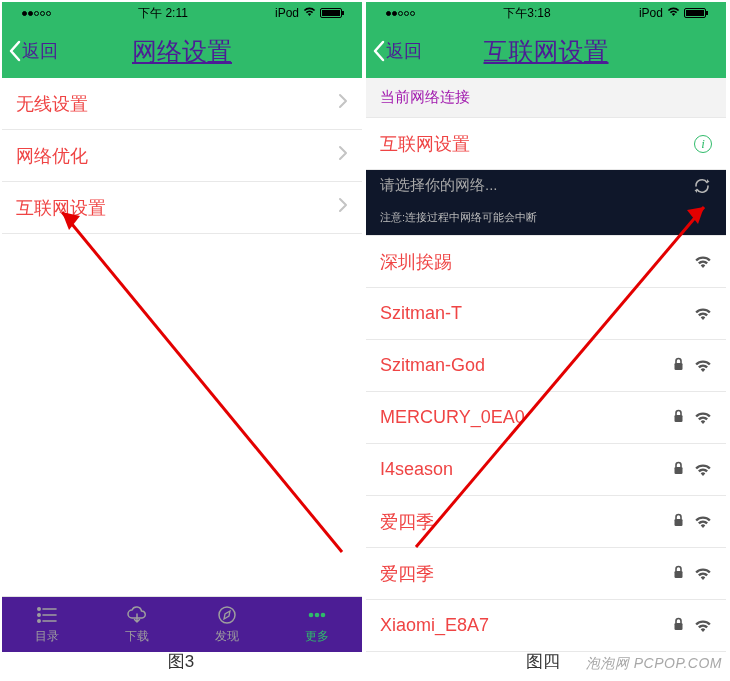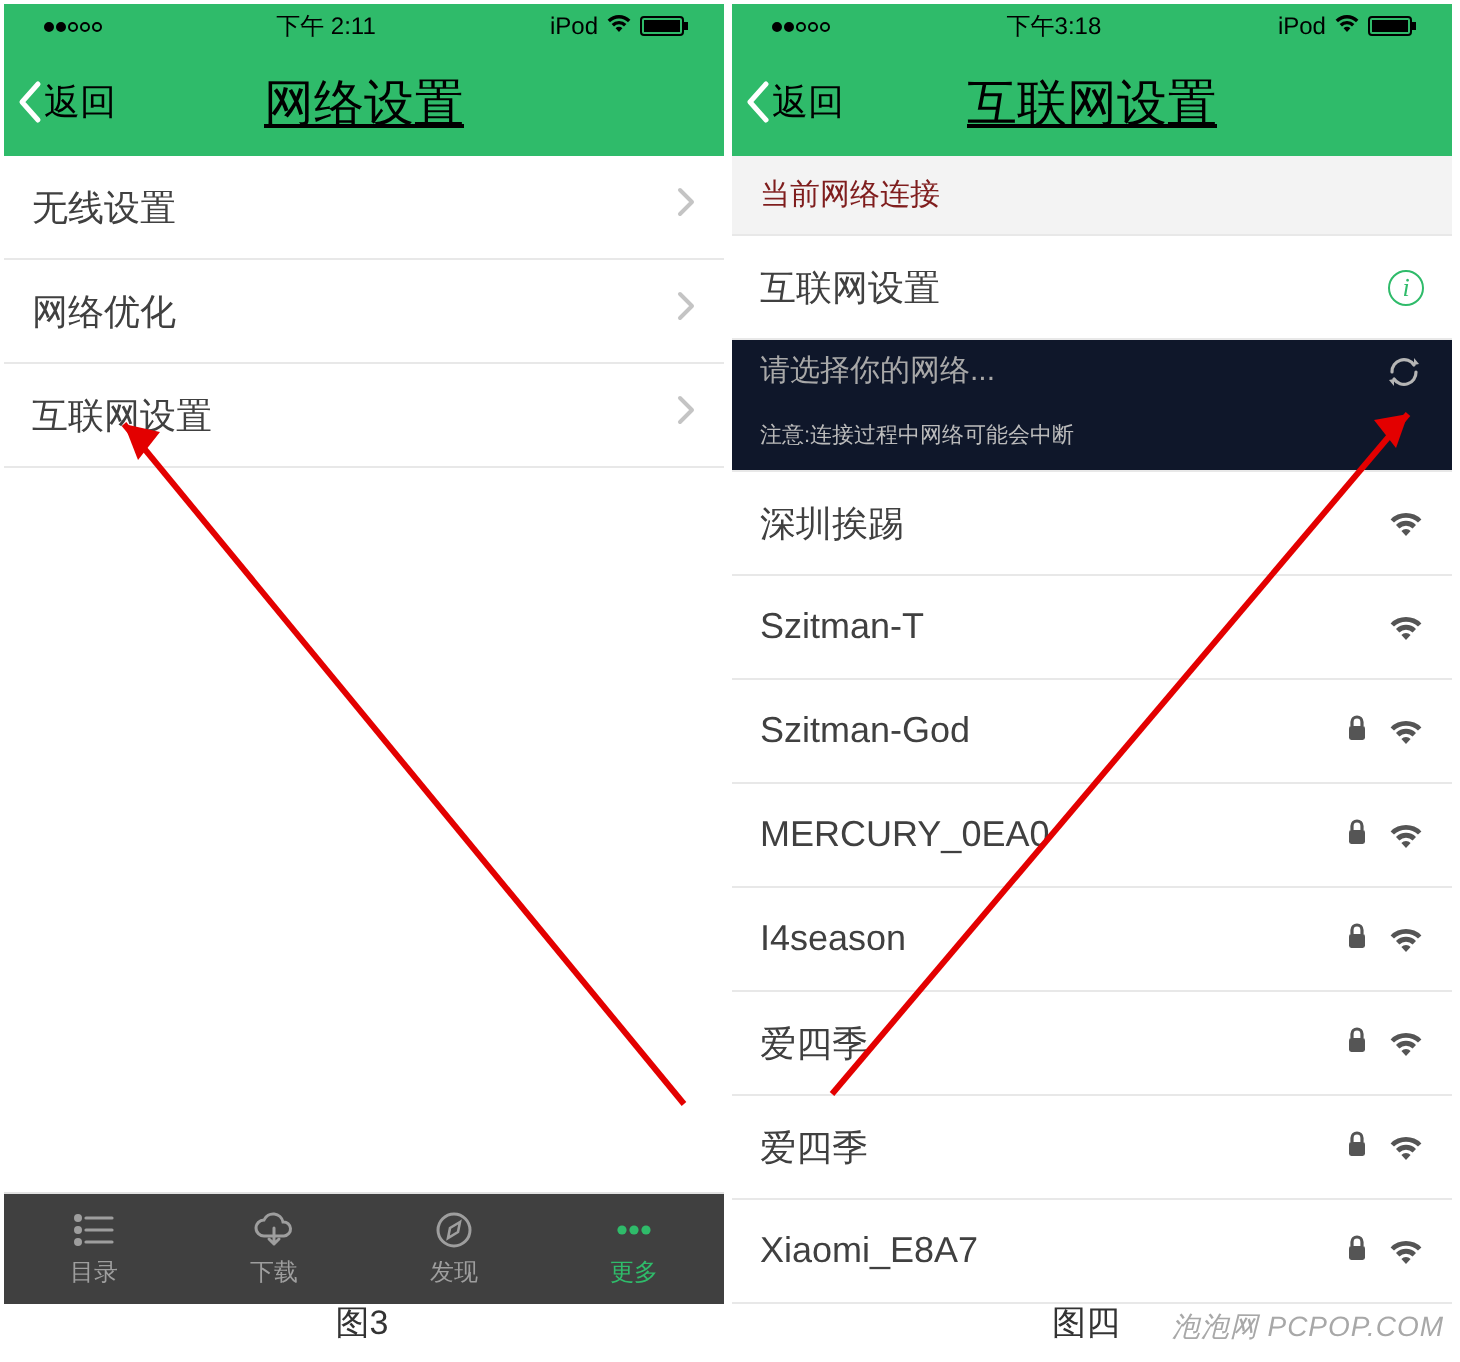--- a/index.html
+++ b/index.html
@@ -41,42 +41,42 @@
   .dots span.f { background: #000; }
   .batt { display:inline-block; width:22px; height:10px; border:1px solid #000; border-radius:2px; position:relative; }
   .batt::after { content:""; position:absolute; right:-3px; top:2px; width:2px; height:4px; background:#000; }
   .batt .fill { position:absolute; left:1px; top:1px; height:6px; background:#000; }
 
   .navbar {
     height: 54px;
     background: #2fbb6a;
     display: flex;
     align-items: center;
-    color: #000000;
+    color: #4c1d95;
     position: relative;
   }
   .navbar .back { display:flex; align-items:center; font-size:18px; padding-left:6px; }
   .navbar .title { position:absolute; left:0; right:0; text-align:center; font-size:25px; pointer-events:none;text-decoration:underline; }
 
   .list { flex:1; background:#fff; display:flex; flex-direction:column; overflow:hidden; }
   .cell {
     height: 52px;
     padding: 0 14px;
     display: flex;
     align-items: center;
     justify-content: space-between;
     border-bottom: 1px solid #e8e8e8;
     font-size: 18px;
     background:#fff;
   }
-  .cell .label { color:#404040; }
+  .cell .label { color:#ef4444; }
   .chev { color:#c0c0c0; }
   .section-hdr {
     background:#f3f3f3;
-    color:#7f1d1d;
+    color:#a21caf;
     font-size:15px;
     padding: 10px 14px;
     border-bottom:1px solid #e8e8e8;
   }
   .subhdr {
     background:#0f172a;
     padding: 6px 14px 10px;
     border-bottom:1px solid #e8e8e8;
     display:flex;
     align-items:flex-start;
@@ -89,21 +89,21 @@
     color:#2fbb6a; font-size:13px; display:inline-flex; align-items:center; justify-content:center;
     font-style: italic; font-family: Georgia, serif;
   }
   .wifi-row .icons { display:flex; align-items:center; gap:10px; color:#666; }
   .lock-i { font-size:13px; color:#555; }
   .wifi-i svg { display:block; }
 
   .tabbar {
     height: 56px;
     border-top:1px solid #e2e2e2;
-    background:#404040;
+    background:#4c1d95;
     display:flex;
   }
   .tabbar .tab { flex:1; display:flex; flex-direction:column; align-items:center; justify-content:center; gap:3px; color:#9e9e9e; font-size:12px; }
   .tabbar .tab.active { color:#2fbb6a; }
 
   .caption-row { position:absolute; bottom:8px; left:0; right:0; display:flex; }
   .caption-row .cap { width:362px; text-align:center; font-size:17px; color:#333; }
 
   .arrow { position:absolute; pointer-events:none; }
 </style>

